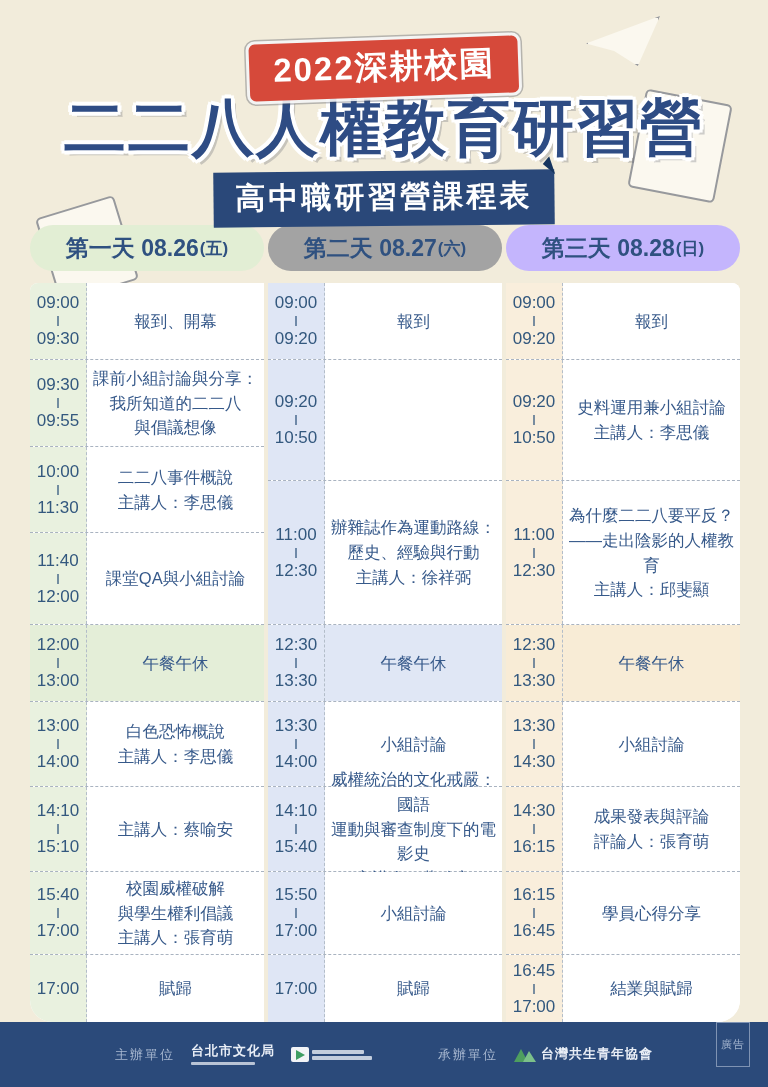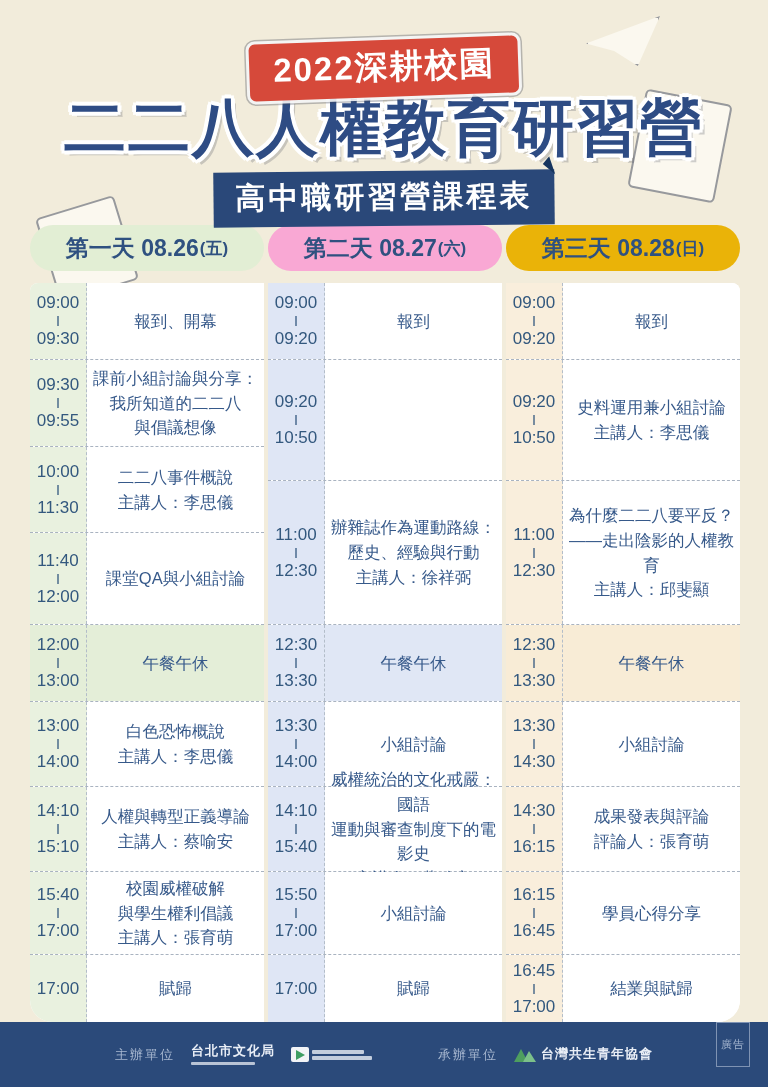--- a/index.html
+++ b/index.html
@@ -20,22 +20,22 @@
     text-shadow:4px 0 0 #fff,-4px 0 0 #fff,0 4px 0 #fff,0 -4px 0 #fff,3px 3px 0 #fff,-3px 3px 0 #fff,3px -3px 0 #fff,-3px -3px 0 #fff,5px 5px 0 rgba(70,75,90,.25);}
   .subtitle{position:absolute;top:171px;left:50%;transform:translateX(-50%) rotate(-.6deg);background:#2a4879;color:#fff;font-size:30px;font-weight:bold;letter-spacing:3px;padding:6px 22px 8px;z-index:3;}
   .subtitle::after{content:"";position:absolute;top:-9px;right:-6px;border-left:16px solid #16355f;border-top:10px solid transparent;transform:rotate(40deg);}
 
   
   .table{position:absolute;top:225px;left:30px;width:710px;display:flex;gap:4px;z-index:2;}
   .day{flex:1;display:flex;flex-direction:column;}
   .day-head{height:46px;border-radius:23px;display:flex;align-items:center;justify-content:center;font-size:23px;font-weight:bold;color:#2f5180;margin-bottom:12px;}
   .day-head .wd{font-size:17px;font-weight:bold;margin-left:1px;}
   .d0 .day-head{background:#e2eed4;}
-  .d1 .day-head{background:#f9a8d4;}
-  .d2 .day-head{background:#eab308;}
+  .d1 .day-head{background:#a3a3a3;}
+  .d2 .day-head{background:#c4b5fd;}
   .body{height:739px;background:#fff;overflow:hidden;display:flex;flex-direction:column;}
   .d0 .body{border-radius:8px 0 0 22px;}
   .d1 .body{border-radius:0;}
   .d2 .body{border-radius:0 8px 22px 0;}
   .row{display:flex;flex:none;}
   .row:not(:last-child){border-bottom:1.5px dashed #a9b3c0;}
   .time{width:57px;flex:none;display:flex;flex-direction:column;align-items:center;justify-content:center;gap:3px;font-size:17px;color:#33587e;border-right:1.5px dashed #b3bdc9;}
   .tbar{width:1.5px;height:10px;background:#33587e;opacity:.65;}
   .cell{flex:1;display:flex;flex-direction:column;align-items:center;justify-content:center;text-align:center;font-size:16.5px;line-height:1.5;color:#36598a;padding:20px 6px;background:#fff;}
   .d0 .time{background:#e9f1df;}
@@ -162,21 +162,20 @@
             </div>
   </div>
 
   <div class="row">
     <div class="time">
               <span>14:10</span>
               <span class="tbar"></span>
               <span>15:10</span>
             </div>
     <div class="cell">
-              <div>人權與轉型正義導論</div>
               <div>主講人：蔡喻安</div>
             </div>
   </div>
 
   <div class="row">
     <div class="time">
               <span>15:40</span>
               <span class="tbar"></span>
               <span>17:00</span>
             </div>

